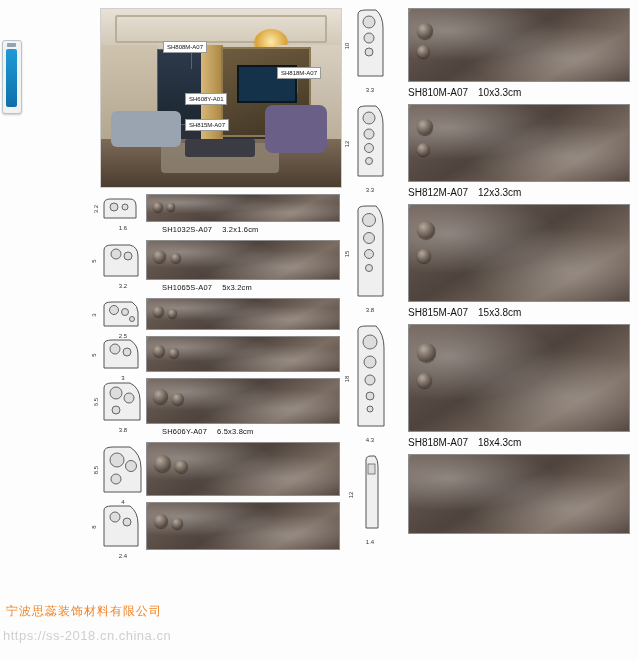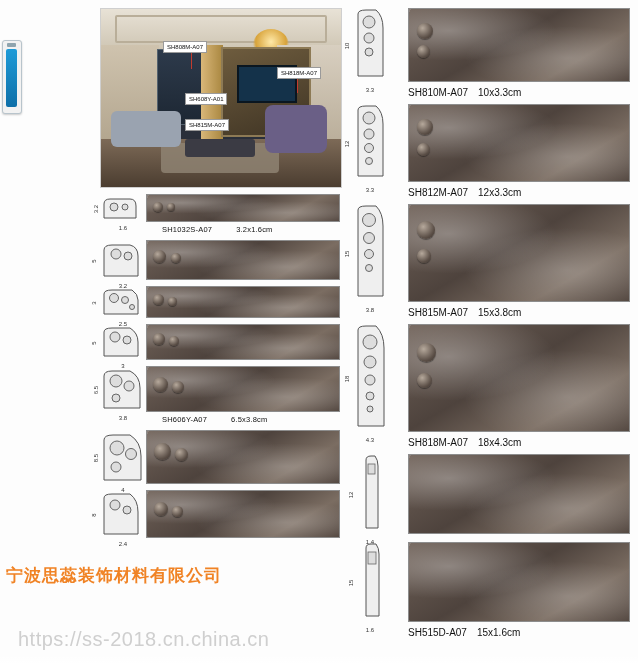--- a/index.html
+++ b/index.html
@@ -126,36 +126,36 @@
       linear-gradient(62deg, rgba(255,255,255,.10) 0 1px, rgba(0,0,0,0) 1px 14px),
       linear-gradient(150deg,#6f6158,#4e433d 45%,#7b6d62 75%,#52463f);
     background-blend-mode:screen,screen,screen,screen,normal;
   }
   .swatch .bead{
     position:absolute;border-radius:50%;
     background:radial-gradient(circle at 35% 32%,#b6a99c,#5a4e46 65%,#3a312c);
     box-shadow:0 1px 1px rgba(0,0,0,.4);
   }
   .caption{font-size:7.5px;color:#111;margin:3px 0 0 50px;letter-spacing:.2px;}
-  .caption .code{margin-right:24px;padding-left:12px;}
+  .caption .code{margin-right:10px;padding-left:12px;}
 
   .r-row{position:relative;margin-bottom:6px;}
   .r-flex{display:flex;align-items:flex-start;}
   .r-profile{width:40px;flex:0 0 40px;position:relative;}
   .r-caption{font-size:10px;color:#111;margin:3px 0 0 58px;}
   .r-caption .code{margin-right:10px;}
 
   
   .wm-company{
-    position:absolute;left:6px;top:564px;font-size:17px;color:#f07d1a;
-    font-weight:bold;letter-spacing:1px;opacity:.95;
+    position:absolute;left:6px;top:603px;font-size:12px;color:#f07d1a;
+    font-weight:normal;letter-spacing:1px;opacity:.95;
     font-family:"Liberation Sans", sans-serif;
   }
   .wm-url{
-    position:absolute;left:18px;top:628px;font-size:20px;color:#cfcfcf;
+    position:absolute;left:3px;top:628px;font-size:13px;color:#cfcfcf;
     letter-spacing:.5px;
   }
   .wm-bar{
     position:absolute;left:0;bottom:0;width:638px;height:14px;
     background:linear-gradient(180deg,rgba(255,255,255,0),#ffffff 60%);
   }
 </style>
 </head>
 <body>
 
@@ -219,20 +219,23 @@
           <circle cx="28" cy="14" r="4" fill="#ddd" stroke="#666" stroke-width="1"></circle>
         </svg>
         <span class="dimv">5</span>
         <span class="dimh">3.2</span>
       </div>
       <div class="swatch" style="height:38px;">
         <span class="bead" style="left:6px;top:9px;width:13px;height:13px;"></span>
         <span class="bead" style="left:24px;top:12px;width:10px;height:10px;"></span>
       </div>
     </div>
+    <div class="caption">
+      <span class="code">SH1065S-A07</span><span>5x3.2cm</span>
+    </div>
 
     <div class="row">
       <div class="profile">
         <svg width="46" height="30" viewBox="0 0 46 30">
           <path d="M4 26 L4 6 Q4 2 12 2 L32 2 Q38 6 38 12 L38 26 Z" fill="#efefef" stroke="#555" stroke-width="1"></path>
           <circle cx="14" cy="10" r="4.5" fill="#ddd" stroke="#666" stroke-width="1"></circle>
           <circle cx="25" cy="12" r="3.5" fill="#ddd" stroke="#666" stroke-width="1"></circle>
           <circle cx="32" cy="19" r="2.5" fill="#ddd" stroke="#666" stroke-width="1"></circle>
         </svg>
         <span class="dimv">3</span>
@@ -416,36 +419,20 @@
             <path d="M16 74 L16 6 Q16 2 21 2 L25 2 Q28 6 28 12 L28 74 Z" fill="#efefef" stroke="#555" stroke-width="1"></path>
             <rect x="18" y="10" width="7" height="10" fill="#ddd" stroke="#666" stroke-width="0.8"></rect>
           </svg>
           <span class="dimv" style="left:-2px;">12</span>
           <span class="dimh">1.4</span>
         </div>
         <div class="swatch" style="height:78px;margin-left:18px;"></div>
       </div>
     </div>
 
-    <div class="r-row">
-      <div class="r-flex">
-        <div class="r-profile">
-          <svg width="40" height="78" viewBox="0 0 40 78">
-            <path d="M16 74 L16 6 Q16 2 21 2 L26 2 Q29 6 29 12 L29 74 Z" fill="#efefef" stroke="#555" stroke-width="1"></path>
-            <rect x="18" y="10" width="8" height="12" fill="#ddd" stroke="#666" stroke-width="0.8"></rect>
-          </svg>
-          <span class="dimv" style="left:-2px;">15</span>
-          <span class="dimh">1.6</span>
-        </div>
-        <div class="swatch" style="height:78px;margin-left:18px;"></div>
-      </div>
-      <div class="r-caption">
-        <span class="code">SH515D-A07</span><span>15x1.6cm</span>
-      </div>
-    </div>
 
   </div>
 
   <div class="wm-company">宁波思蕊装饰材料有限公司</div>
   <div class="wm-url">https://ss-2018.cn.china.cn</div>
   <div class="wm-bar"></div>
 
 </div>
 
 </body></html>

